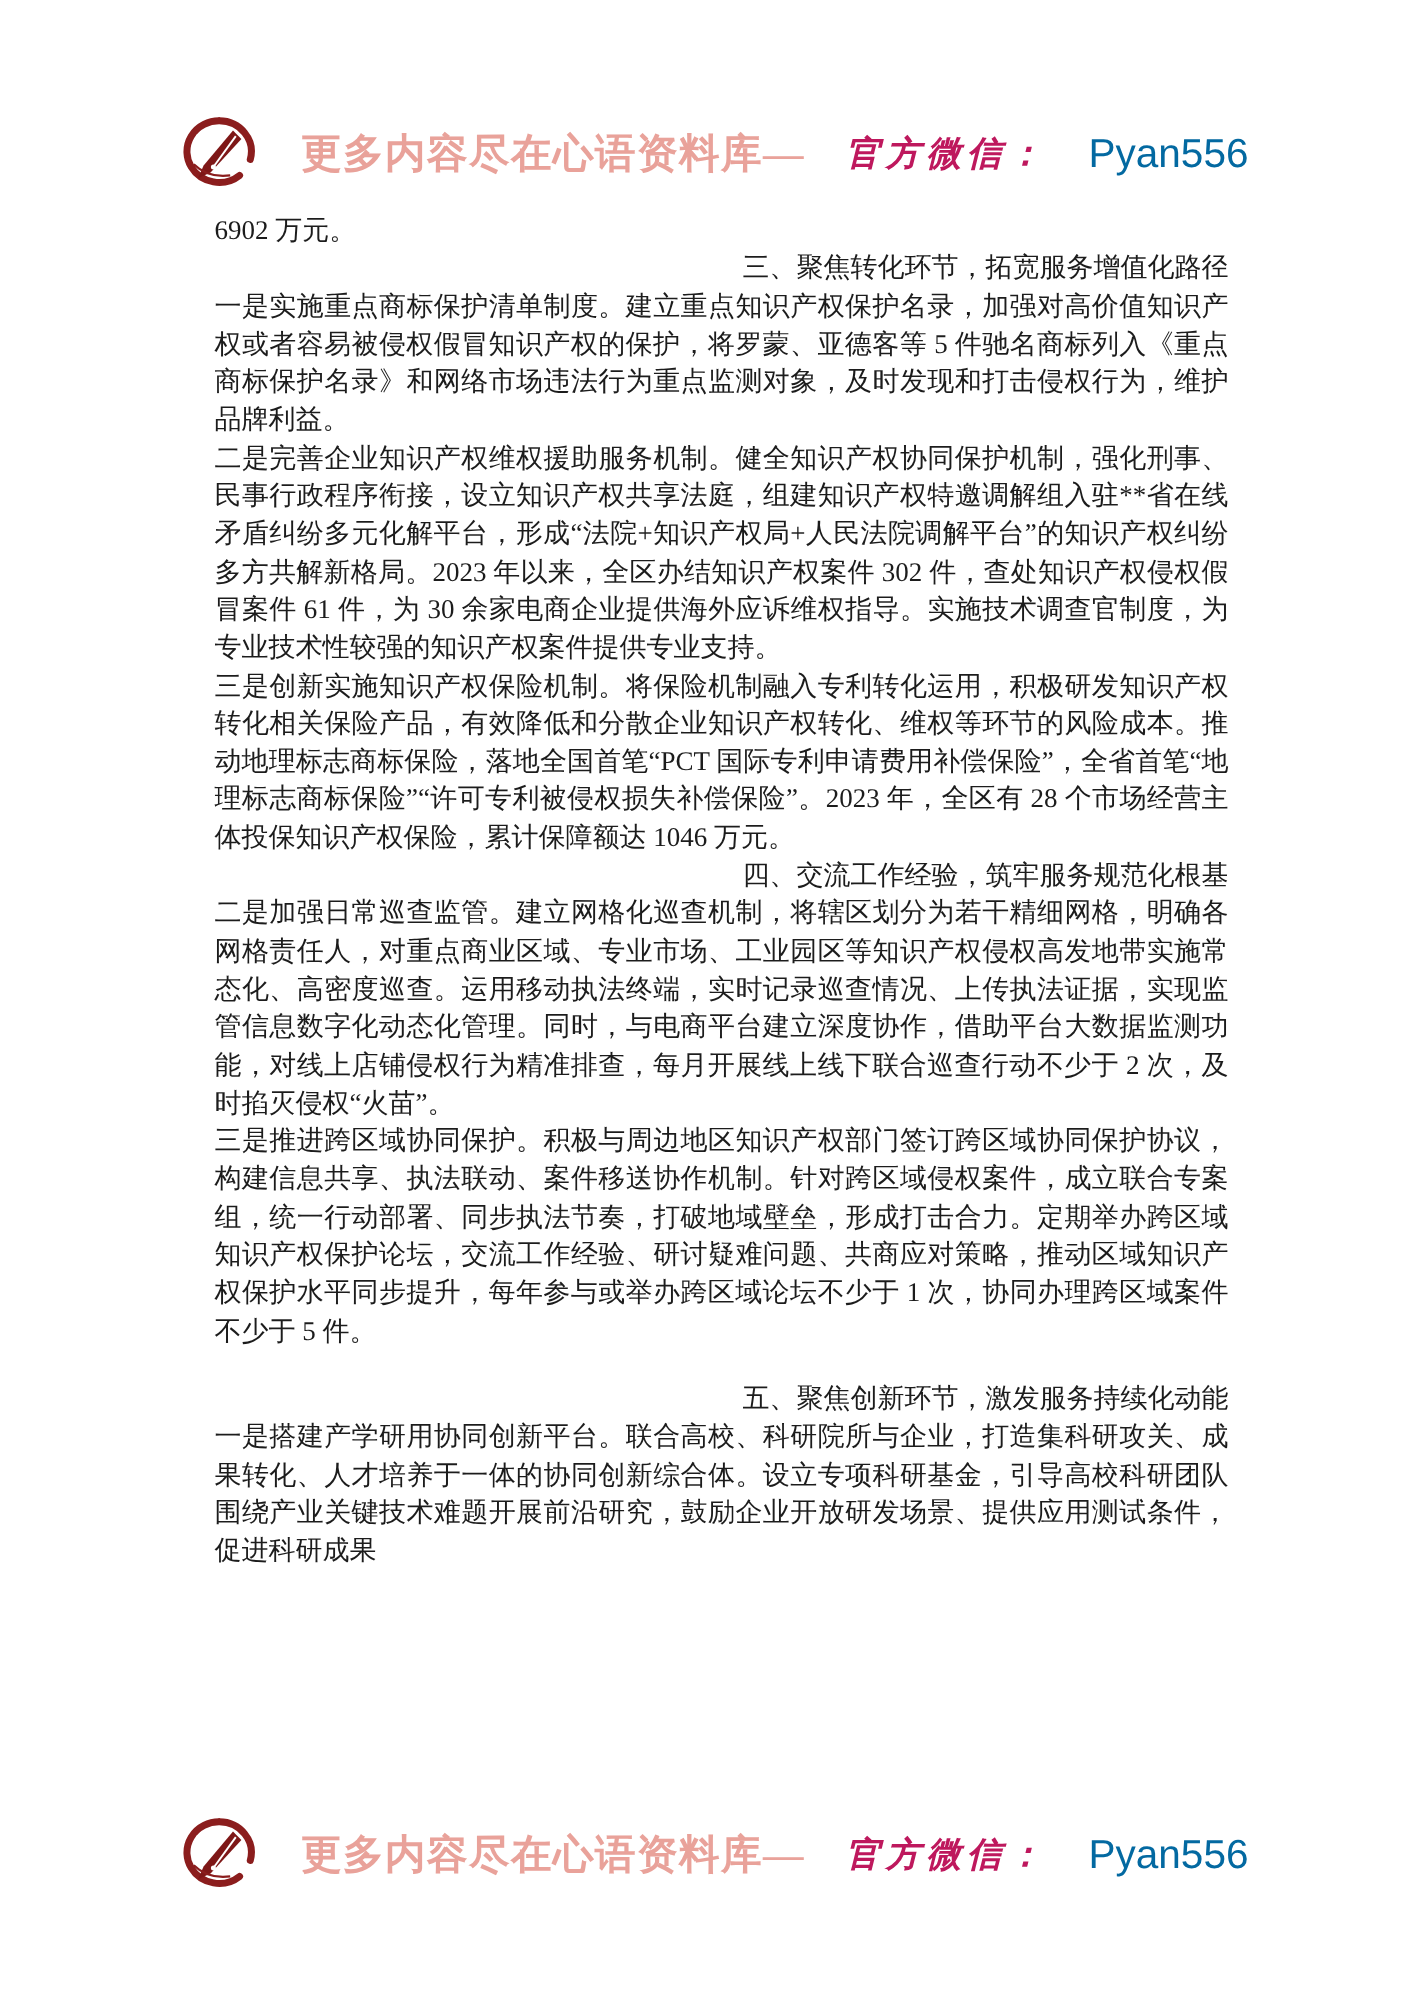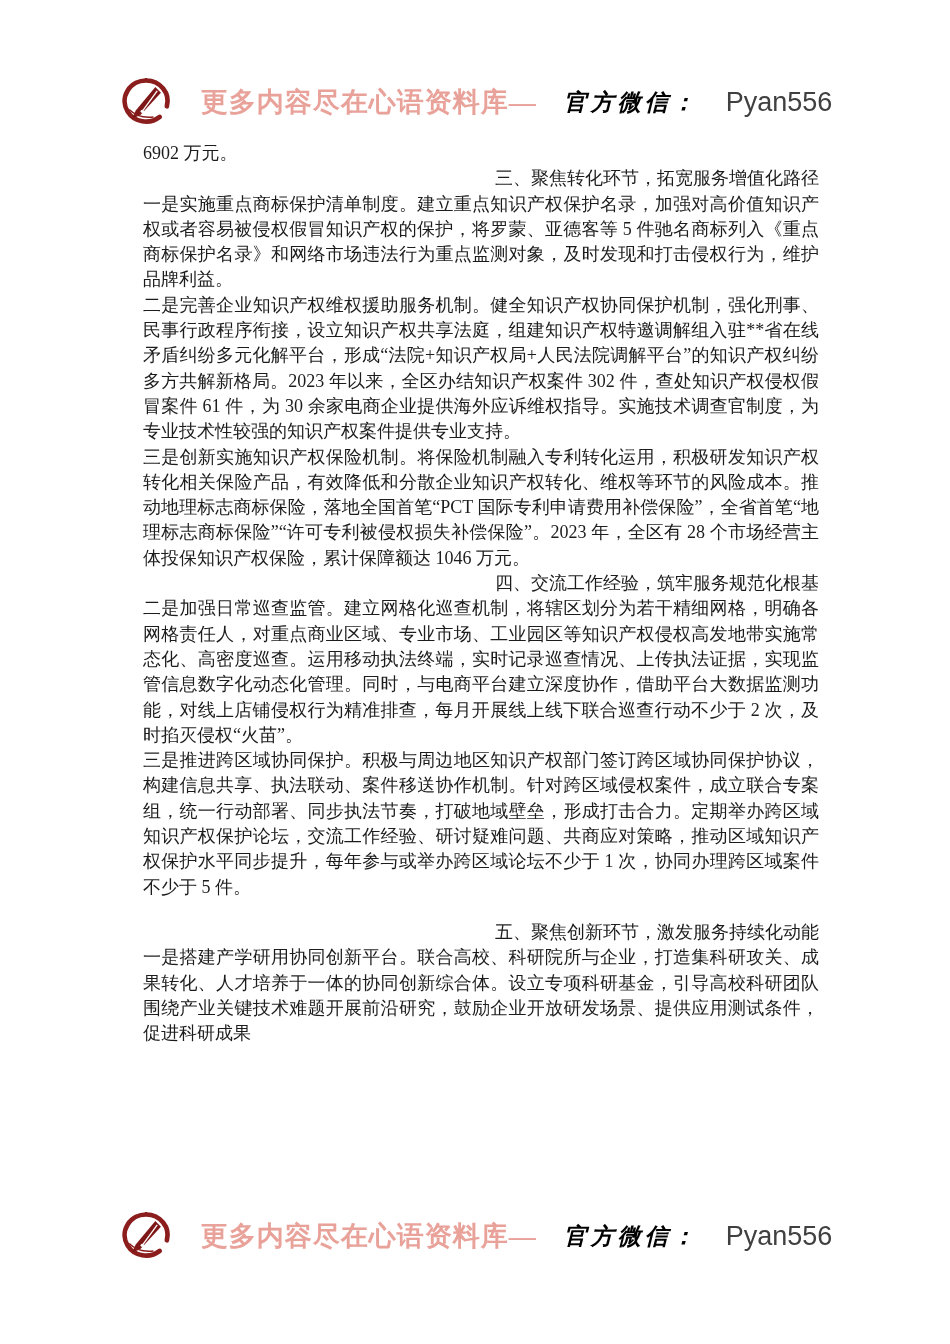--- a/index.html
+++ b/index.html
@@ -7,23 +7,23 @@
         font-family:"Liberation Serif","DejaVu Serif",serif;color:#1c1c1c;}
   
   .watermark{position:absolute;left:0;width:100%;display:flex;justify-content:center;
              align-items:center;gap:27px;height:52px;}
   .wm-header{top:76px;}
   .wm-footer{top:1210px;}
   .wm-logo{width:56px;height:50px;flex:0 0 auto;}
   .wm-brand{font-family:"Liberation Serif","DejaVu Serif",serif;font-weight:bold;
             font-size:27px;color:#e9a29a;letter-spacing:1px;white-space:nowrap;}
   .wm-label{font-family:Liberation Mono, monospace;font-style:italic;
-            font-weight:bold;font-size:23px;color:#000000;letter-spacing:4px;white-space:nowrap;}
+            font-weight:bold;font-size:23px;color:#be185d;letter-spacing:4px;white-space:nowrap;}
   .wm-id{font-family:"Liberation Sans","DejaVu Sans",sans-serif;font-size:27px;
-         color:#404040;white-space:nowrap;}
+         color:#0369a1;white-space:nowrap;}
   
   .doc{position:absolute;left:143px;top:141px;width:676px;
        font-size:18px;line-height:25.3px;text-align:justify;}
   .doc p{margin:0;padding:0;}
   .doc p.sans{font-family:"Liberation Sans","DejaVu Sans",sans-serif;}
   .doc p.heading{text-align:right;}
   .doc p.gap-top{margin-top:20px;}
 </style>
 </head>
 <body>

